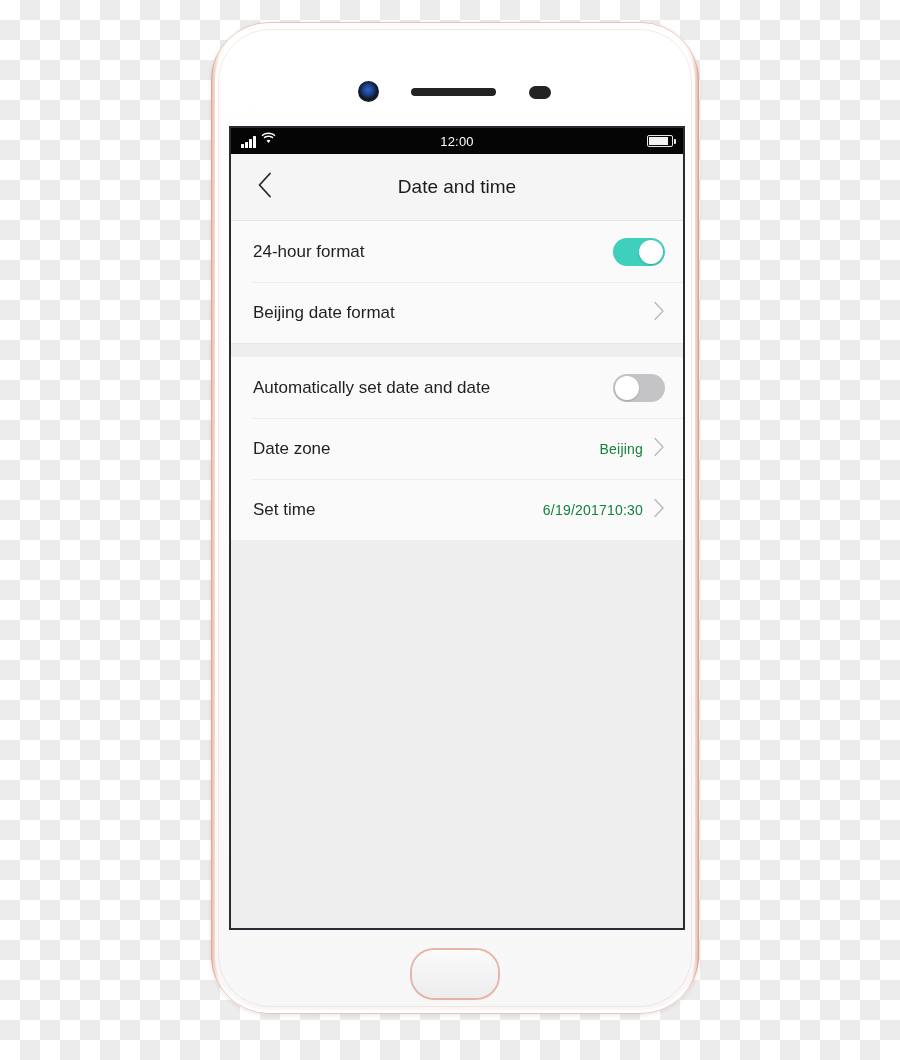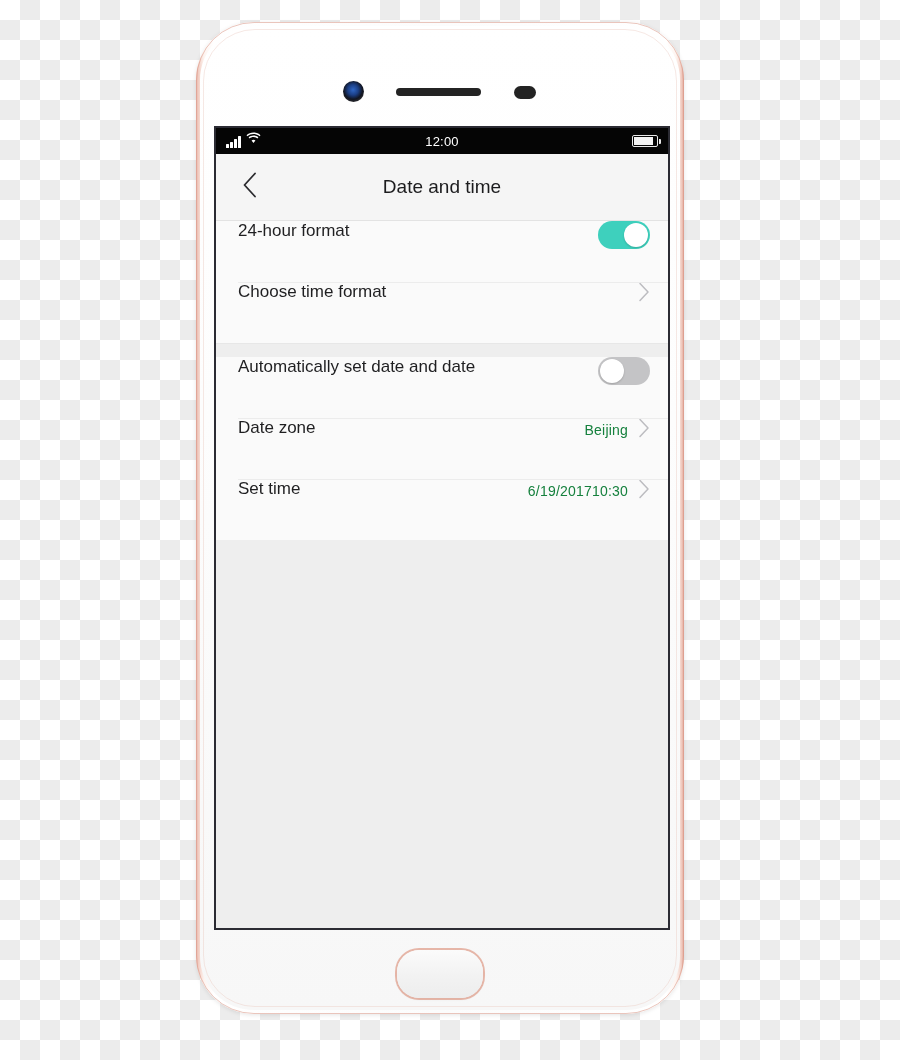--- a/index.html
+++ b/index.html
@@ -16,21 +16,21 @@
     background-image:
       linear-gradient(45deg, #ececec 25%, transparent 25%, transparent 75%, #ececec 75%),
       linear-gradient(45deg, #ececec 25%, transparent 25%, transparent 75%, #ececec 75%);
     background-size: 40px 40px;
     background-position: 0 0, 20px 20px;
   }
 
   
   .phone {
     position: absolute;
-    left: 196px;
+    left: 211px;
     top: 22px;
     width: 488px;
     height: 992px;
     border-radius: 58px;
     background: linear-gradient(90deg,
         #e8b4a8 0px, #f3d2c8 3px, #fdf4f0 8px,
         #ffffff 18px, #fcfcfc 50%, #ffffff 470px,
         #fdf4f0 480px, #f3d2c8 485px, #e0a596 488px);
     box-shadow: 0 1px 4px rgba(0,0,0,0.10);
   }
@@ -134,21 +134,21 @@
     font-size: 19px; color: #1c1c1e; font-weight: 400;
   }
 
   .list-area { background: #eeeeee; height: 708px; }
   .group { background: #fafafa; }
   .gap { height: 14px; background: #eeeeee; box-shadow: inset 0 1px 1px rgba(0,0,0,0.03); }
 
   .row {
     height: 61px;
     display: flex;
-    align-items: flex-start;
+    align-items: center;
     padding: 0 18px 0 22px;
     box-sizing: border-box;
     position: relative;
   }
   .row + .row::before {
     content: "";
     position: absolute; left: 22px; right: 0; top: 0;
     height: 1px; background: #ececec;
   }
   .row-label { font-size: 17px; color: #1f1f21; }
@@ -244,21 +244,21 @@
         <div class="row">
           <span class="row-label">24-hour format</span>
           <span class="row-right">
             <span class="toggle on">
               <span class="knob"></span>
             </span>
           </span>
         </div>
 
         <div class="row">
-          <span class="row-label">Choose time format</span>
+          <span class="row-label">Beijing date format</span>
           <span class="row-right">
             <span class="chev">
               <svg width="12" height="20" viewBox="0 0 12 20">
                 <path d="M2 1.5 L10 10 L2 18.5" fill="none" stroke="#bcbcc0" stroke-width="1.5" stroke-linecap="round" stroke-linejoin="round"></path>
               </svg>
             </span>
           </span>
         </div>
 
       </div>

